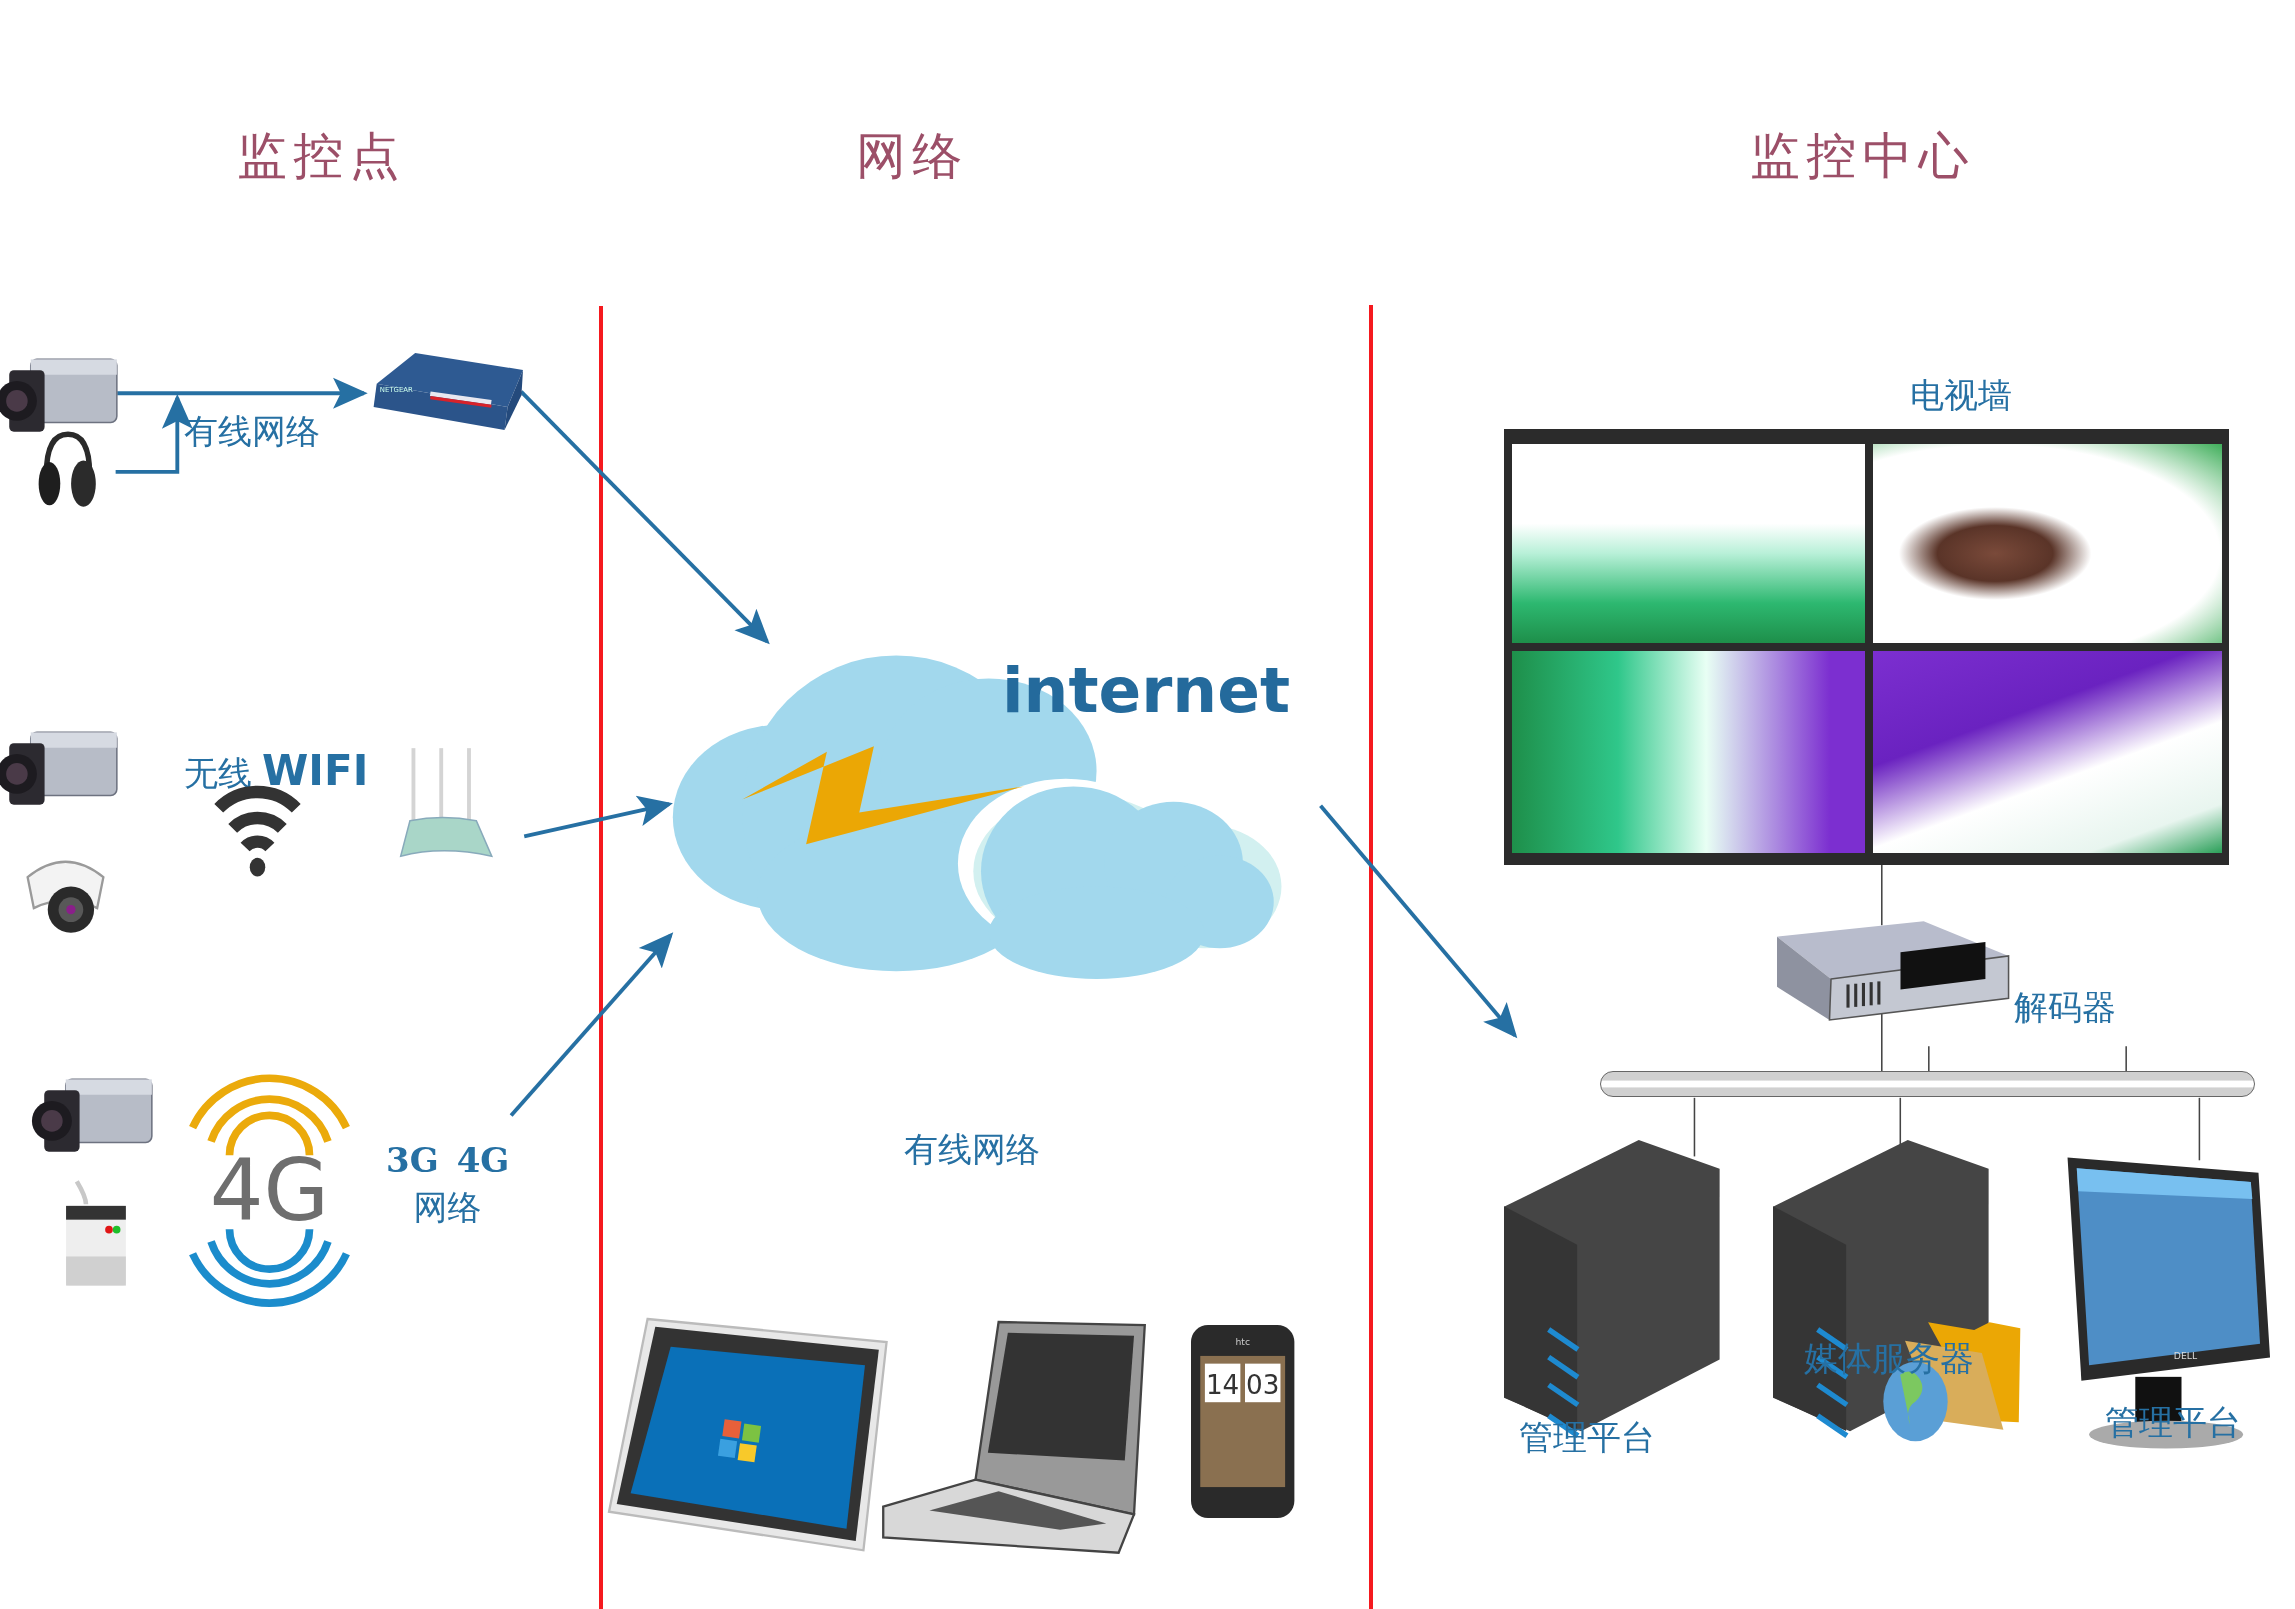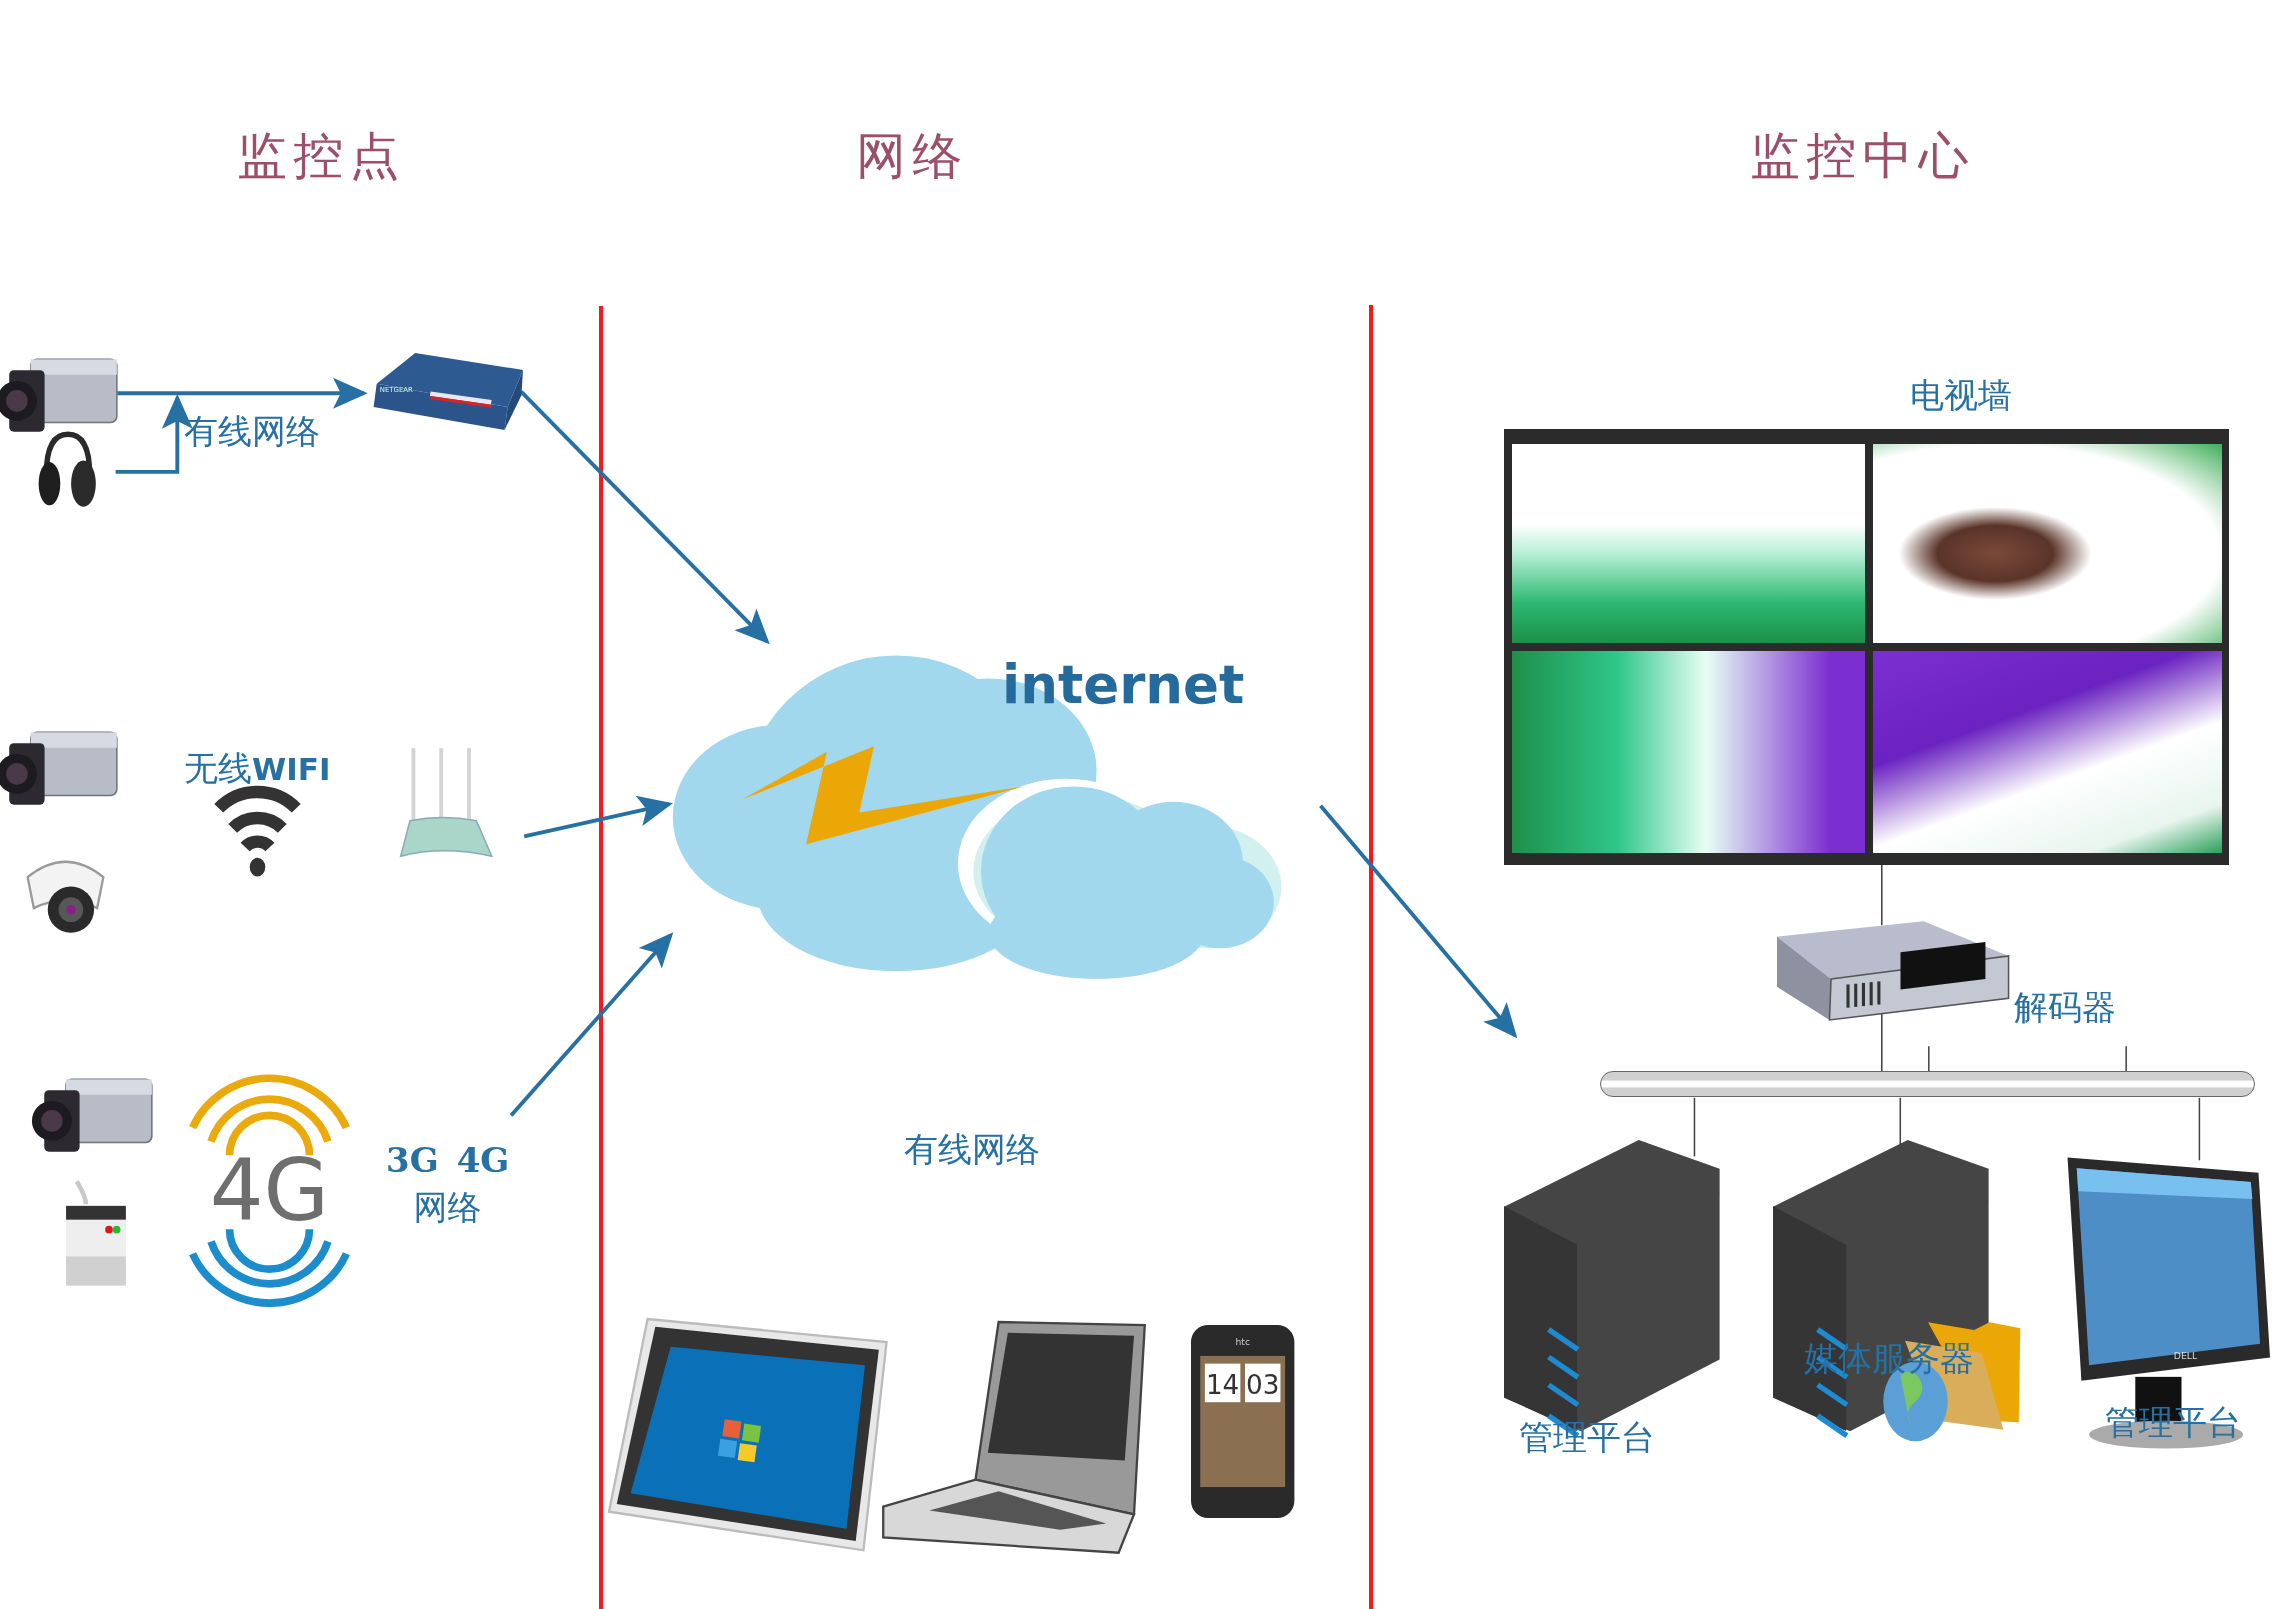--- a/index.html
+++ b/index.html
@@ -82,21 +82,21 @@
   <circle cx="22" cy="62" r="14" fill="#4a3a48"></circle>
 </svg>
 
 <svg width="85" height="85" style="left:23px;top:854px;" viewBox="0 0 110 110">
   <path d="M6,30 Q55,-10 104,30 L96,70 Q55,50 14,70 Z" fill="#f3f3f3" stroke="#9a9a9a" stroke-width="3"></path>
   <circle cx="62" cy="72" r="30" fill="#2a2a2a"></circle>
   <circle cx="62" cy="72" r="16" fill="#585858"></circle>
   <circle cx="62" cy="72" r="6" fill="#8a1f8a"></circle>
 </svg>
 <div class="abs" style="left:184px; top:746px; white-space:nowrap;">
-  <span class="label">无线</span><span class="label-sans" style="font-size:31px;">WIFI</span>
+  <span class="label">无线</span><span class="label-sans" style="font-size:42px;margin-left:10px;">WIFI</span>
 </div>
 
 <svg width="93" height="93" style="left:211px;top:785px;" viewBox="0 0 120 120">
   <path d="M10,30 A70,70 0 0 1 110,30" fill="none" stroke="#333" stroke-width="16"></path>
   <path d="M28,56 A45,45 0 0 1 92,56" fill="none" stroke="#333" stroke-width="16"></path>
   <path d="M44,80 A22,22 0 0 1 76,80" fill="none" stroke="#333" stroke-width="16"></path>
   <ellipse cx="60" cy="106" rx="10" ry="12" fill="#333"></ellipse>
 </svg>
 
 <svg width="108" height="116" style="left:393px;top:748px;" viewBox="0 0 140 150">
@@ -155,21 +155,21 @@
     <ellipse cx="700" cy="320" rx="100" ry="80"></ellipse>
   </g>
   <g fill="#a2d8ed">
     <ellipse cx="530" cy="300" rx="120" ry="110"></ellipse>
     <ellipse cx="660" cy="290" rx="90" ry="80"></ellipse>
     <ellipse cx="720" cy="340" rx="70" ry="60"></ellipse>
     <ellipse cx="560" cy="380" rx="140" ry="60"></ellipse>
   </g>
   <polygon points="100,207 271,138 252,224 466,190 183,265 210,145" fill="#eba705"></polygon>
 </svg>
-<div class="abs label-sans" style="left:1002px; top:654px; font-size:53px; color:#246a9c;">internet</div>
+<div class="abs label-sans" style="left:1002px; top:654px; font-size:63px; color:#246a9c;">internet</div>
 <div class="abs label" style="left:904px; top:1127px;">有线网络</div>
 
 <svg width="293" height="239" style="left:609px;top:1319px;" viewBox="0 0 380 310">
   <polygon points="50,0 360,30 330,300 0,250" fill="#e8e8e8" stroke="#bbb" stroke-width="3"></polygon>
   <polygon points="60,10 350,40 320,288 10,240" fill="#333"></polygon>
   <polygon points="80,36 332,60 308,272 28,226" fill="#0a70b8"></polygon>
   <g transform="translate(150,130) rotate(8)">
     <rect x="0" y="0" width="22" height="22" fill="#e8603a"></rect>
     <rect x="26" y="2" width="22" height="22" fill="#7cc242"></rect>
     <rect x="-2" y="26" width="22" height="22" fill="#3aa0e0"></rect>

